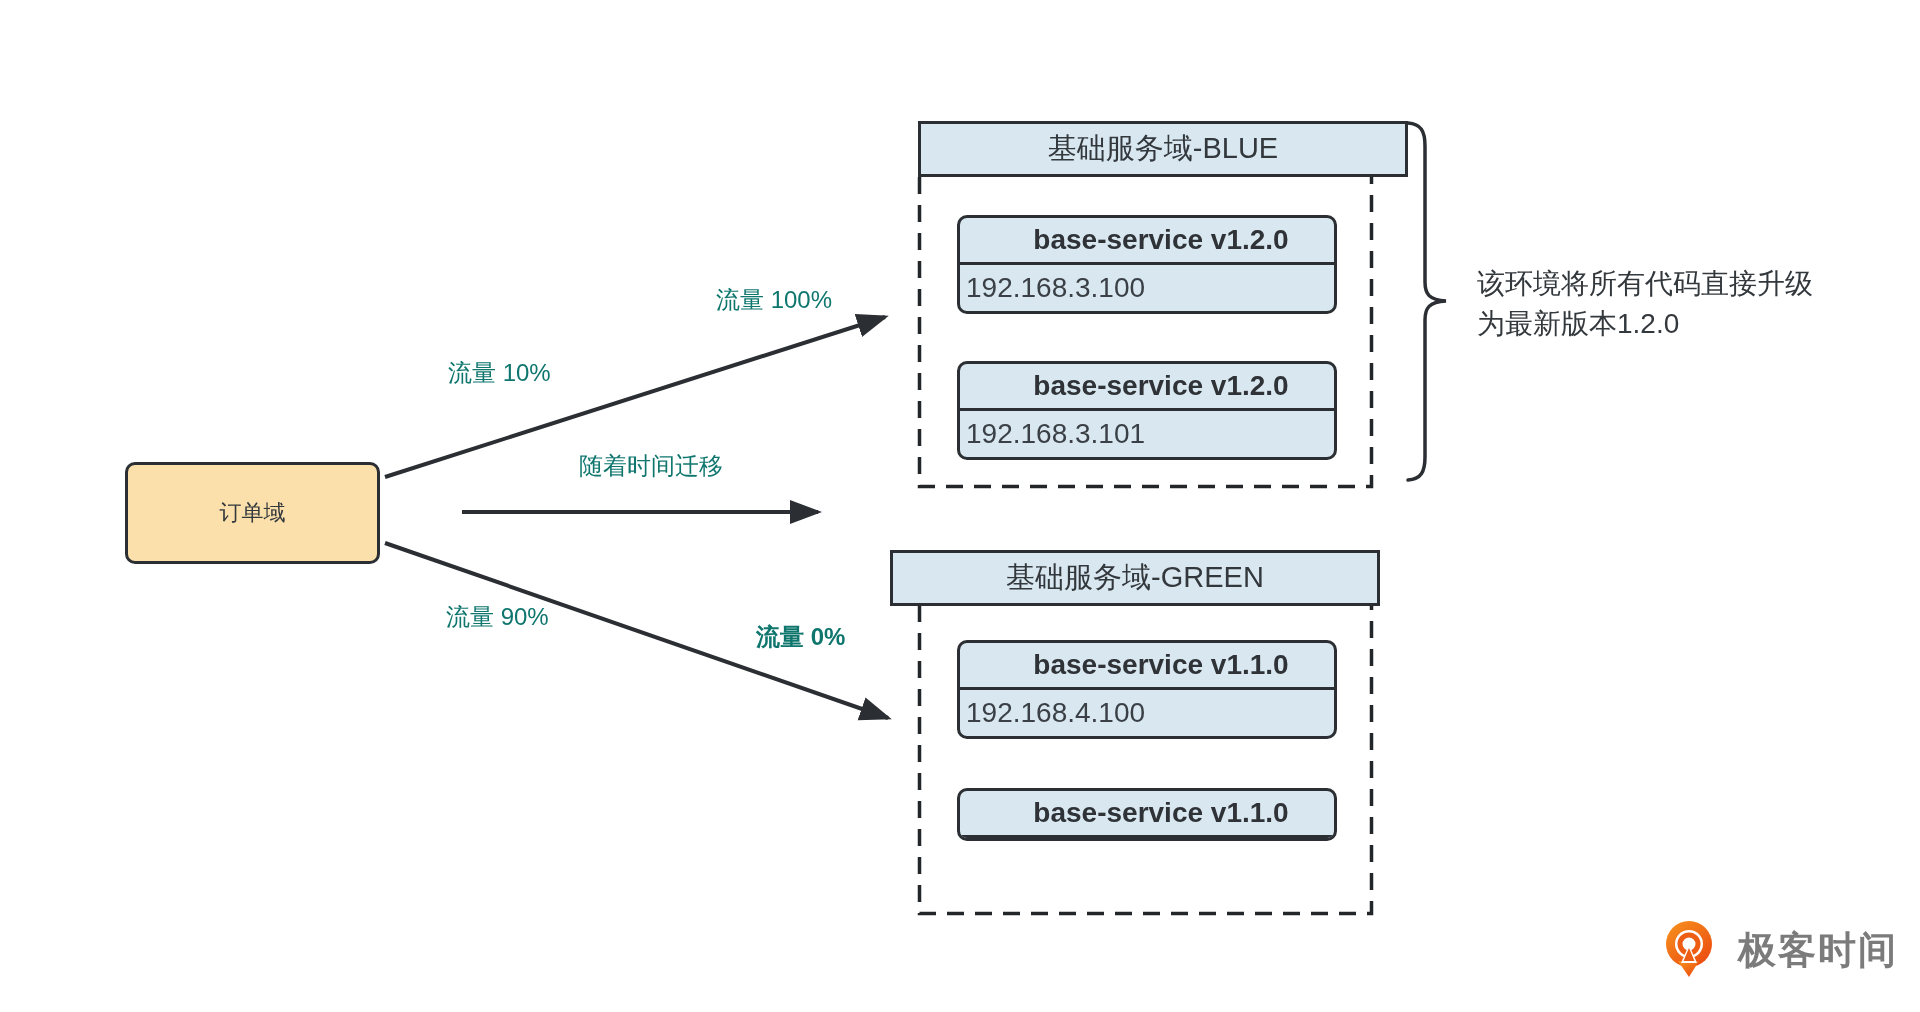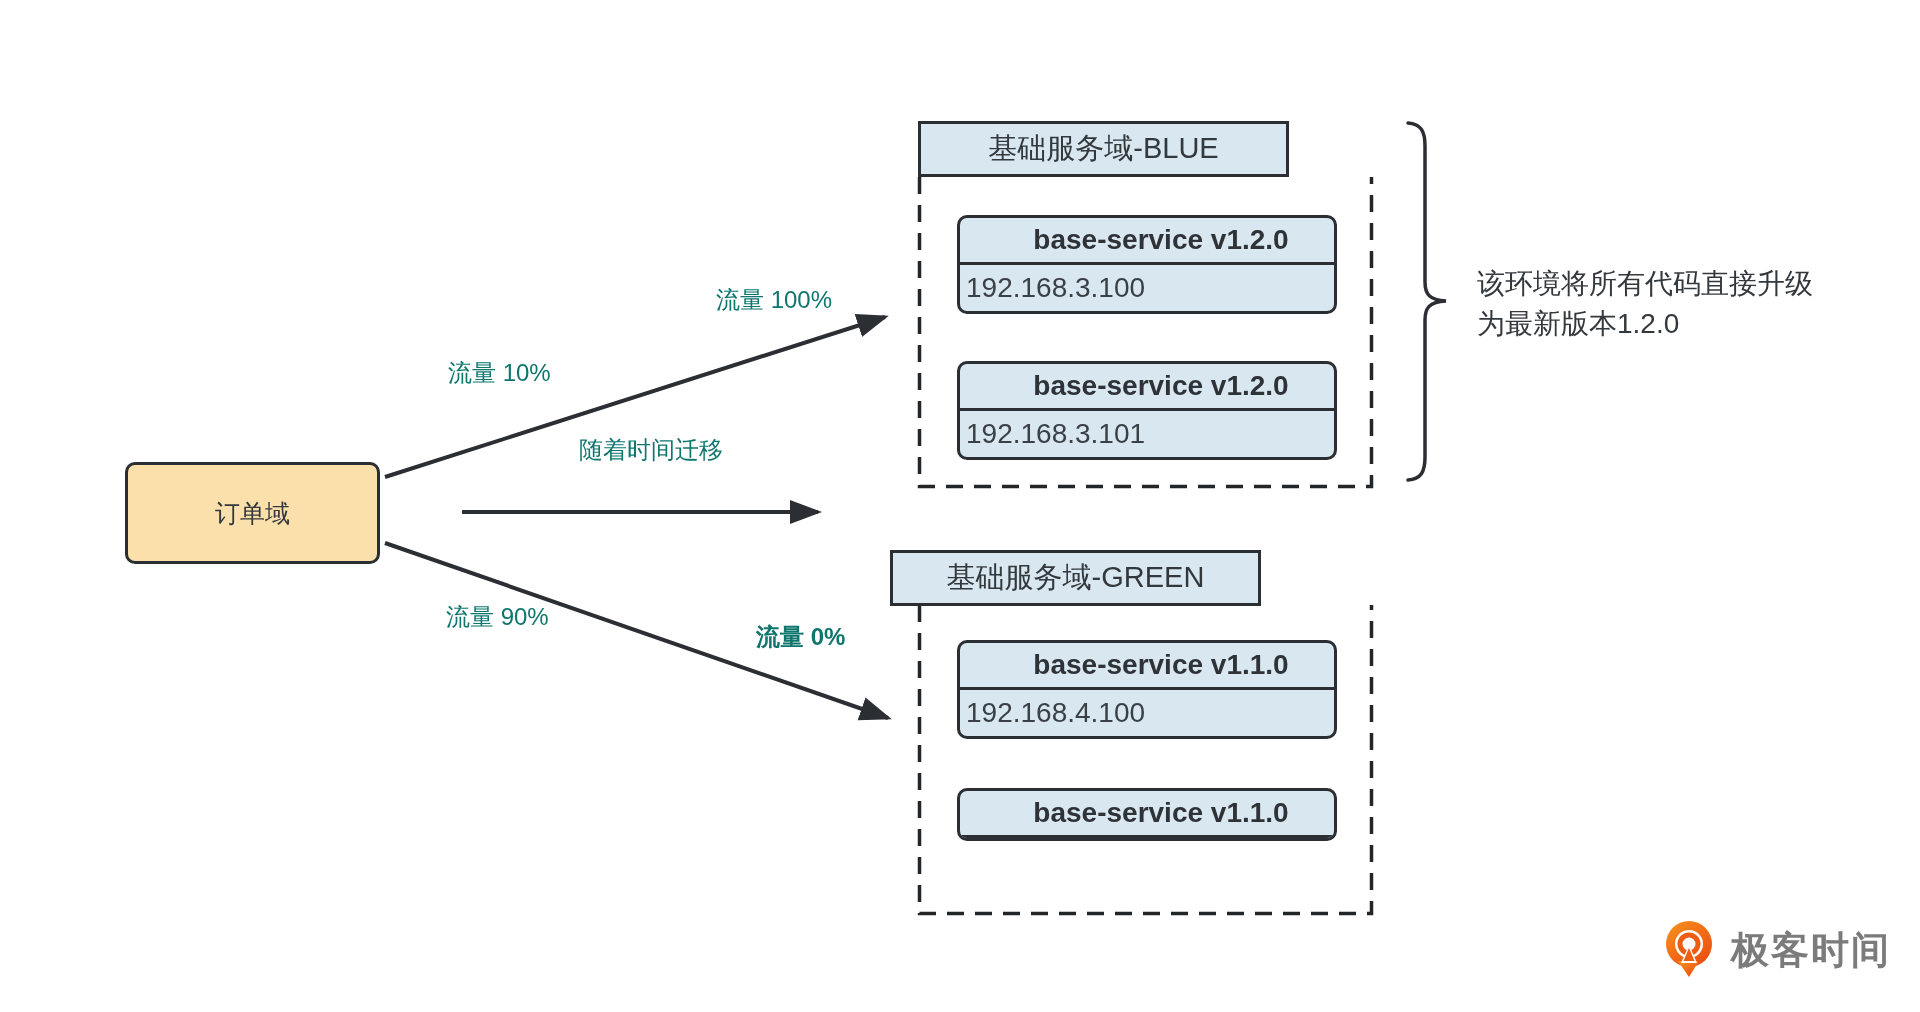--- a/index.html
+++ b/index.html
@@ -23,28 +23,28 @@
   }
   
   .order-box {
     position: absolute;
     left: 125px; top: 462px;
     width: 255px; height: 102px;
     background: #fbe0ab;
     border: 3px solid #2b2f33;
     border-radius: 10px;
     display: flex; align-items: center; justify-content: center;
-    font-size: 25px;
+    font-size: 22px;
     color: #33383d;
     z-index: 2;
   }
   
   .domain-header {
     position: absolute;
-    width: 371px; height: 56px;
+    width: 490px; height: 56px;
     background: #d9e8f0;
     border: 3px solid #2b2f33;
     display: flex; align-items: center; justify-content: center;
     font-size: 29px;
     color: #33383d;
     z-index: 2;
     text-align: center;
   }
   .blue-header  { left: 918px; top: 121px; }
   .green-header { left: 890px; top: 550px; }
@@ -89,21 +89,21 @@
     font-size: 28px;
     line-height: 40px;
     color: #33383d;
     z-index: 2;
   }
   
   .logo {
     position: absolute;
     left: 1663px; top: 920px;
     display: flex; align-items: center;
-    gap: 16px;
+    gap: 23px;
     z-index: 2;
   }
   .logo-text {
     font-size: 38px;
     font-weight: bold;
     letter-spacing: 2px;
     color: #7b7b7b;
   }
 </style>
 </head>
@@ -130,21 +130,21 @@
 
     <path d="M1408,123 C1421,124 1425,131 1425,146 L1425,282 C1425,294 1429,300 1446,301 C1429,302 1425,308 1425,320 L1425,457 C1425,472 1421,479 1408,480" fill="none" stroke="#2b2f33" stroke-width="3.5" stroke-linecap="round"></path>
   </svg>
 
   <div class="order-box">
     <span>订单域</span>
   </div>
 
   <div class="flow-label" style="left:448px; top:357px;">流量 10%</div>
   <div class="flow-label" style="left:716px; top:284px;">流量 100%</div>
-  <div class="flow-label" style="left:579px; top:434px;">随着时间迁移</div>
+  <div class="flow-label" style="left:579px; top:450px;">随着时间迁移</div>
   <div class="flow-label" style="left:446px; top:601px;">流量 90%</div>
   <div class="flow-label" style="left:756px; top:621px;font-weight:bold;">流量 0%</div>
 
   <div class="domain-header blue-header">
     <span>基础服务域-BLUE</span>
   </div>
 
   <div class="instance" style="left:957px; top:215px;">
     <div class="instance-name">base-service v1.2.0</div>
     <div class="instance-ip">192.168.3.100</div>

